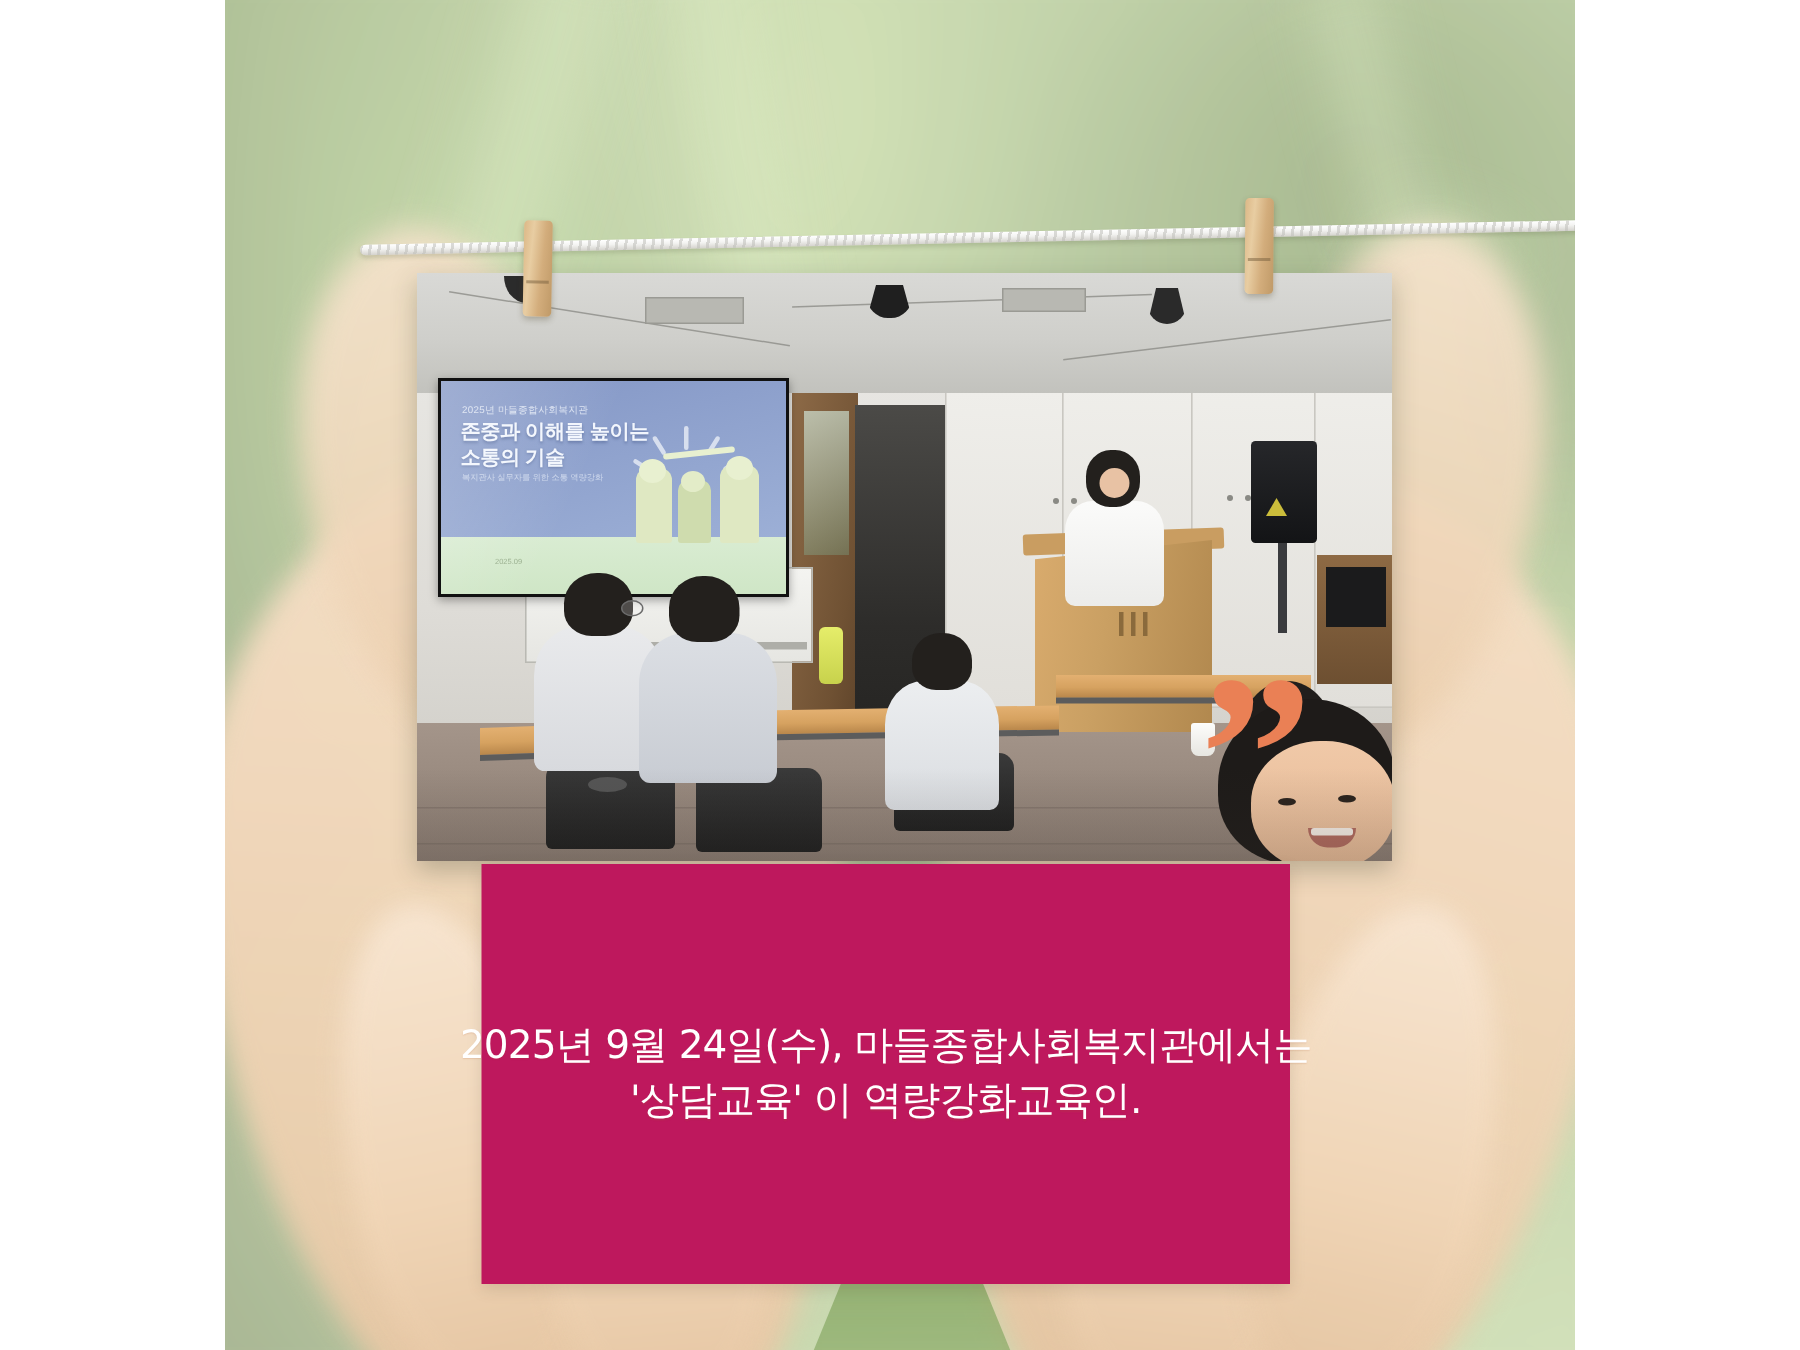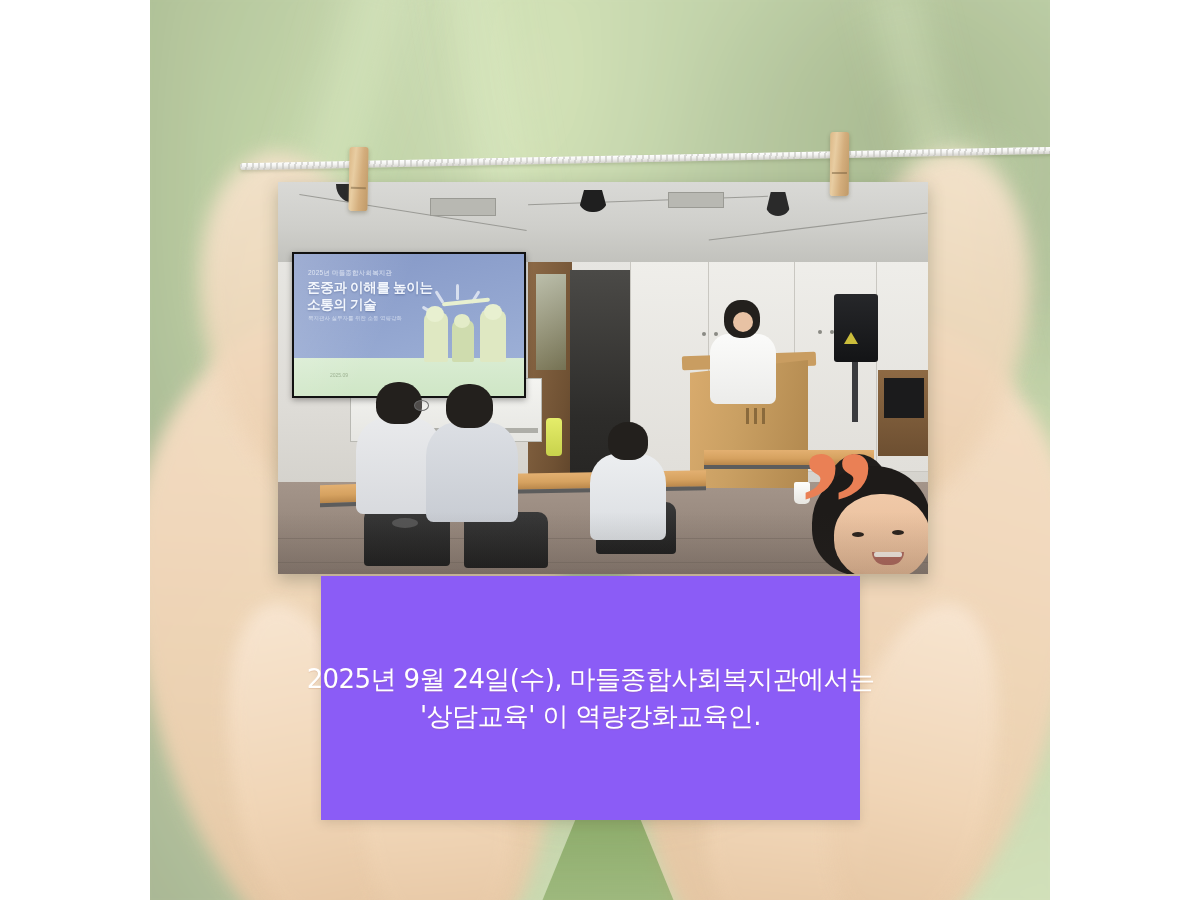--- a/index.html
+++ b/index.html
@@ -231,22 +231,22 @@
   
   .quote{
     position:absolute;left:800px;top:458px;width:120px;height:90px;z-index:30;
     color:#ea8055;font-size:150px;line-height:90px;font-weight:bold;
     font-family:"Liberation Serif","DejaVu Serif",serif;
     letter-spacing:-6px;
   }
 
   
   .caption{
-    position:absolute;left:321px;top:576px;width:539px;height:244px;z-index:40;
-    background:#8b5cf6;
+    position:absolute;left:321px;top:576px;width:539px;height:280px;z-index:40;
+    background:#be185d;
     display:flex;flex-direction:column;align-items:center;justify-content:center;
     box-shadow:0 3px 10px rgba(90,70,50,.18);
   }
   .caption-line{
     color:#ffffff;font-size:26px;line-height:37px;text-align:center;white-space:nowrap;
     font-family:"DejaVu Sans","Liberation Sans",sans-serif;
     letter-spacing:-0.6px;
     text-shadow:0 1px 1px rgba(170,90,50,.18);
   }
 </style>

